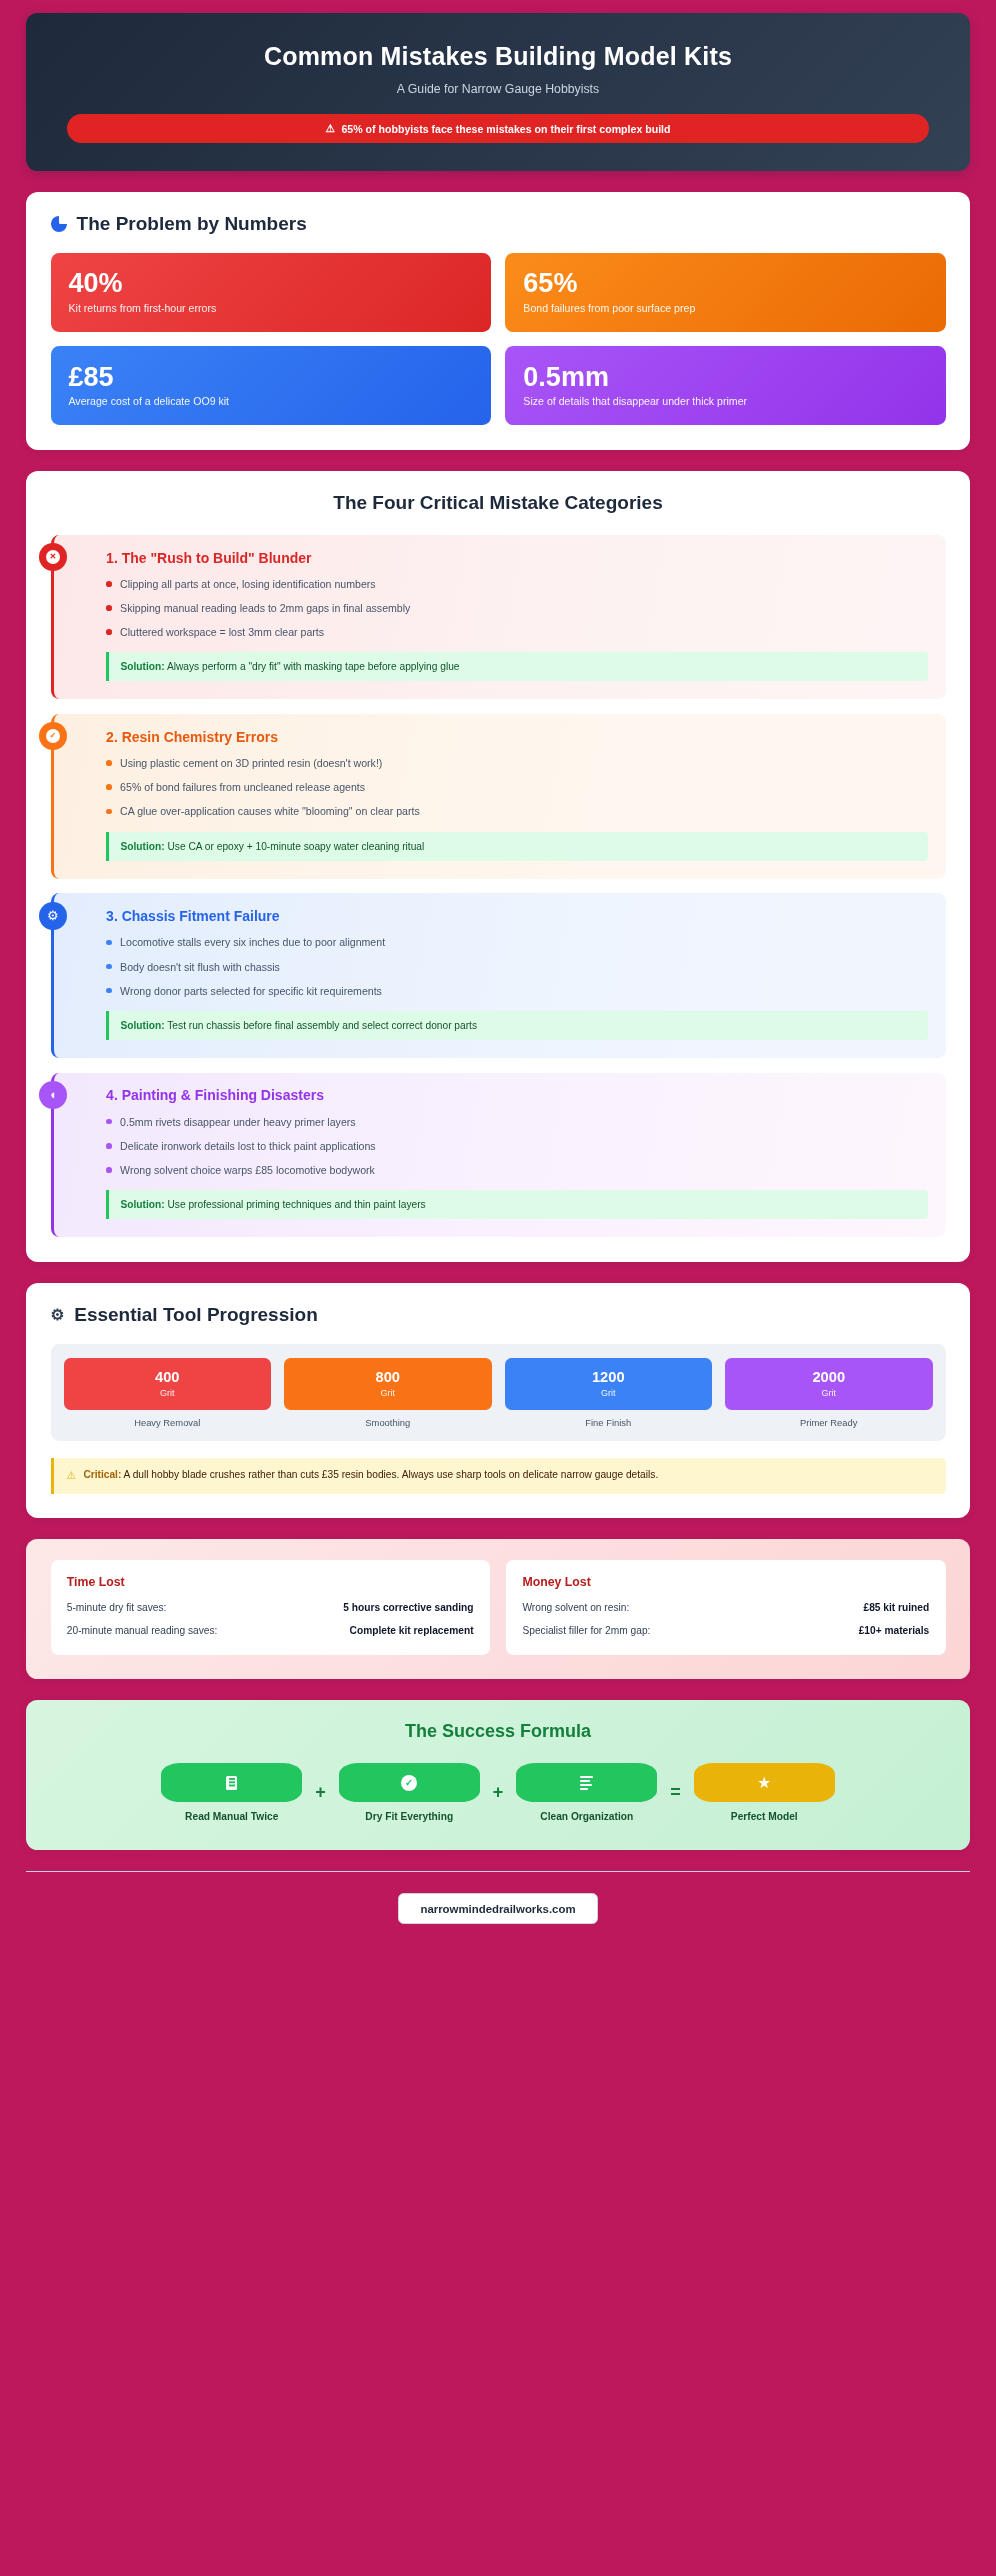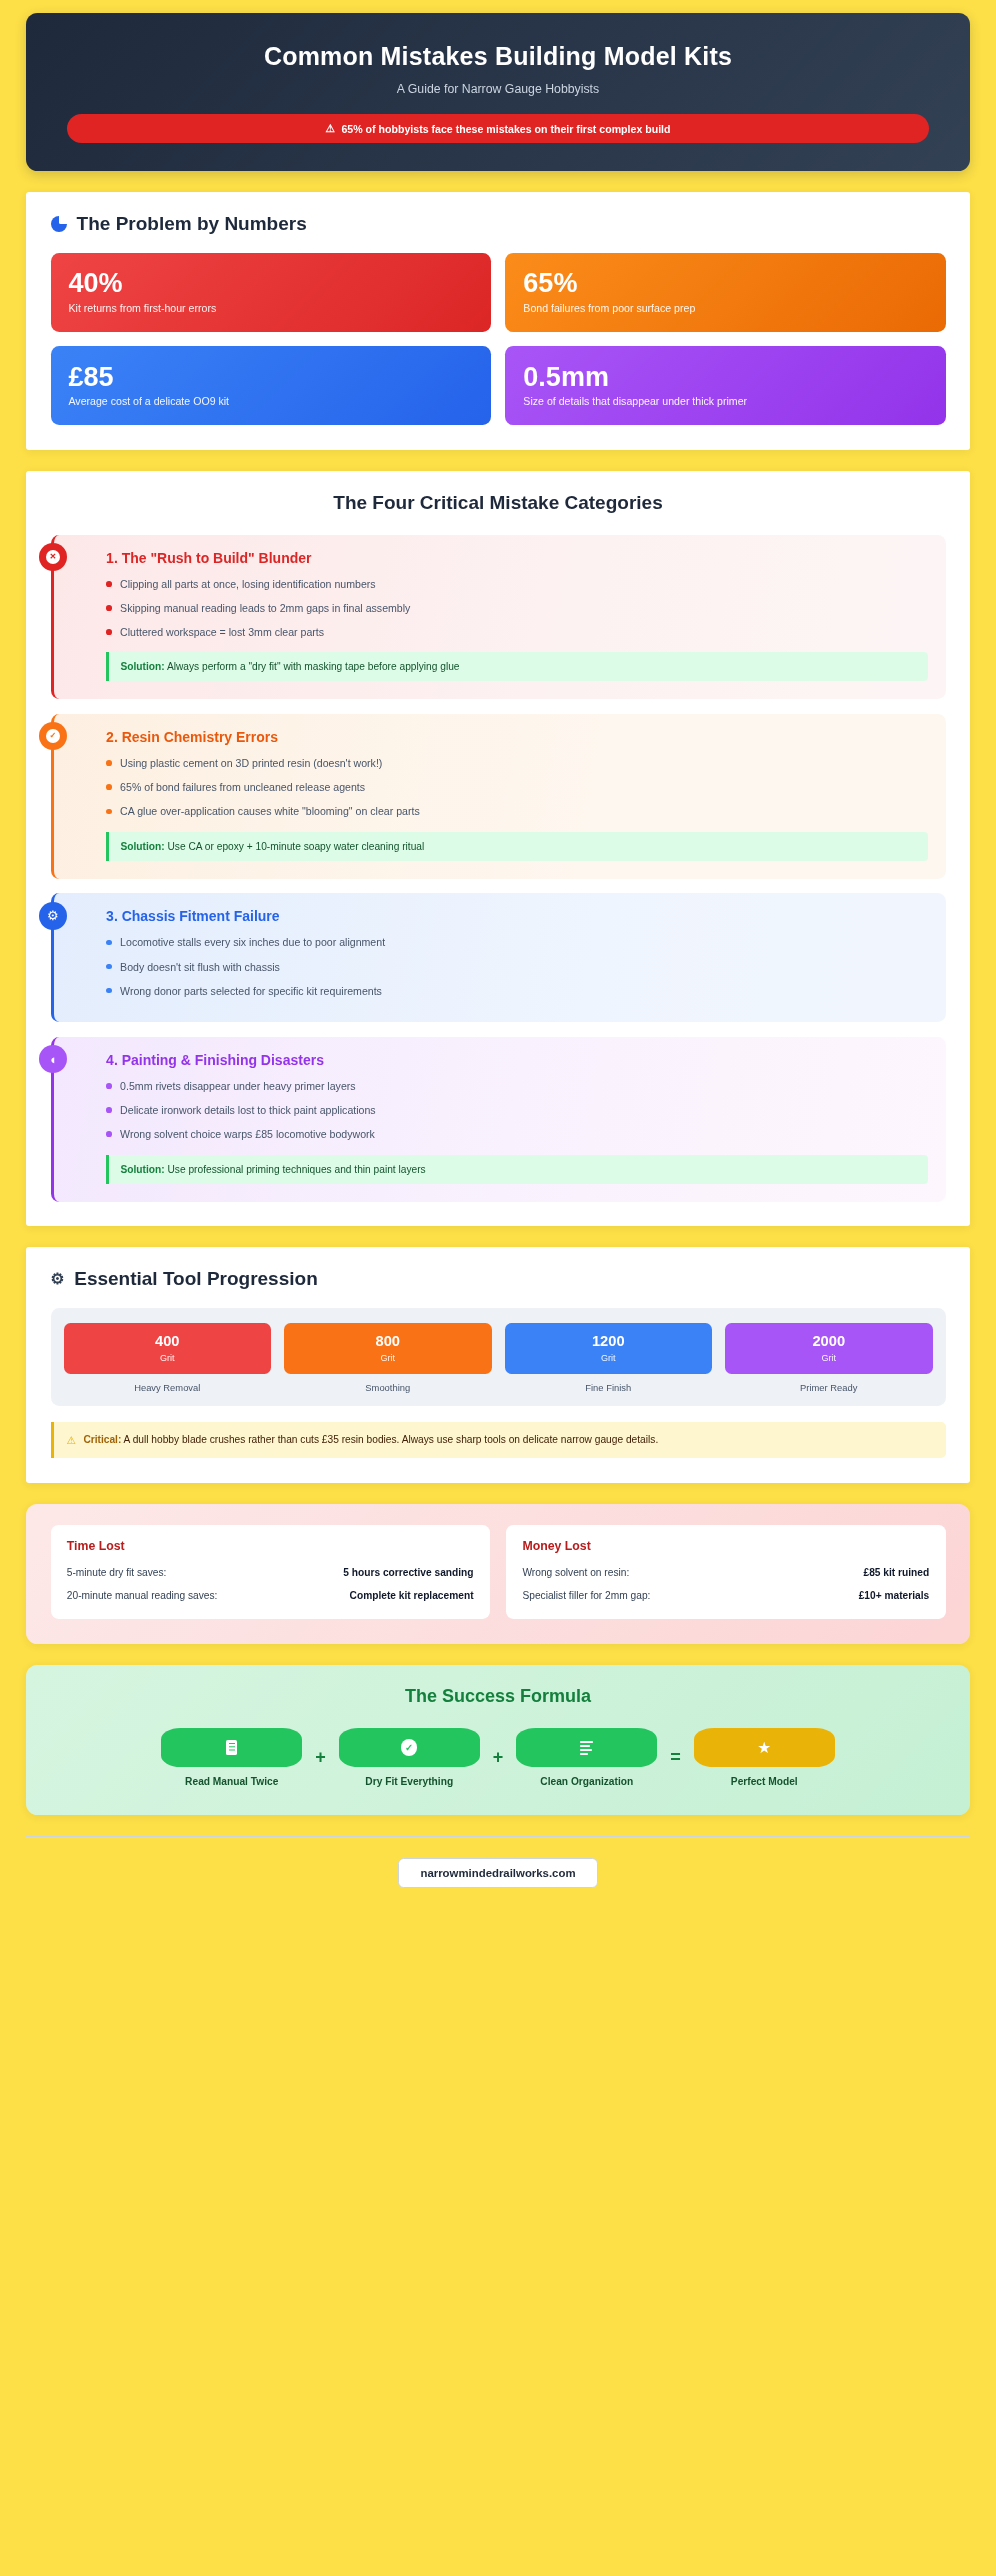--- a/index.html
+++ b/index.html
@@ -5,21 +5,21 @@
   * { box-sizing: border-box; margin: 0; padding: 0; }
   html, body {
     width: 996px;
     background: #f1f5f9;
     font-family: "Liberation Sans", sans-serif;
     -webkit-font-smoothing: antialiased;
   }
   .page {
     width: 996px;
     min-height: 2576px;
-    background: #fde047;
+    background: #be185d;
     padding: 13px 26px 0 26px;
   }
 
   
   .header {
     background: linear-gradient(135deg, #1e293b 0%, #334155 100%);
     border-radius: 11.4px;
     padding: 28px 33px 28px 33px;
     text-align: center;
     box-shadow: 0 3.3px 11.4px rgba(15,23,42,.18);
@@ -49,21 +49,21 @@
     align-items: center;
     justify-content: center;
     gap: 6.5px;
     max-width: 862px;
   }
   .alert-banner .warn-tri { font-size: 10.6px; line-height: 1; }
 
   
   .card {
     background: #ffffff;
-    border-radius: 3px;
+    border-radius: 12px;
     margin-top: 21px;
     padding: 21px 24.5px 24.5px 24.5px;
     box-shadow: 0 1.6px 8.2px rgba(15,23,42,.07);
   }
   .section-title {
     display: flex;
     align-items: center;
     gap: 9.8px;
     font-size: 19px;
     font-weight: bold;
@@ -452,20 +452,24 @@
     <div class="mistake m-blue">
       <div class="m-icon i-blue">
         <span style="font-size:13px;line-height:1;color:#fff;">⚙</span>
       </div>
       <div class="m-title t-blue">3. Chassis Fitment Failure</div>
       <ul class="m-list b-blue">
         <li>Locomotive stalls every six inches due to poor alignment</li>
         <li>Body doesn't sit flush with chassis</li>
         <li>Wrong donor parts selected for specific kit requirements</li>
       </ul>
+      <div class="solution">
+        <b>Solution:</b>
+        <span>Test run chassis before final assembly and select correct donor parts</span>
+      </div>
     </div>
 
     <div class="mistake m-purple">
       <div class="m-icon i-purple">
         <span style="font-size:13px;line-height:1;color:#fff;">◖</span>
       </div>
       <div class="m-title t-purple">4. Painting &amp; Finishing Disasters</div>
       <ul class="m-list b-purple">
         <li>0.5mm rivets disappear under heavy primer layers</li>
         <li>Delicate ironwork details lost to thick paint applications</li>

